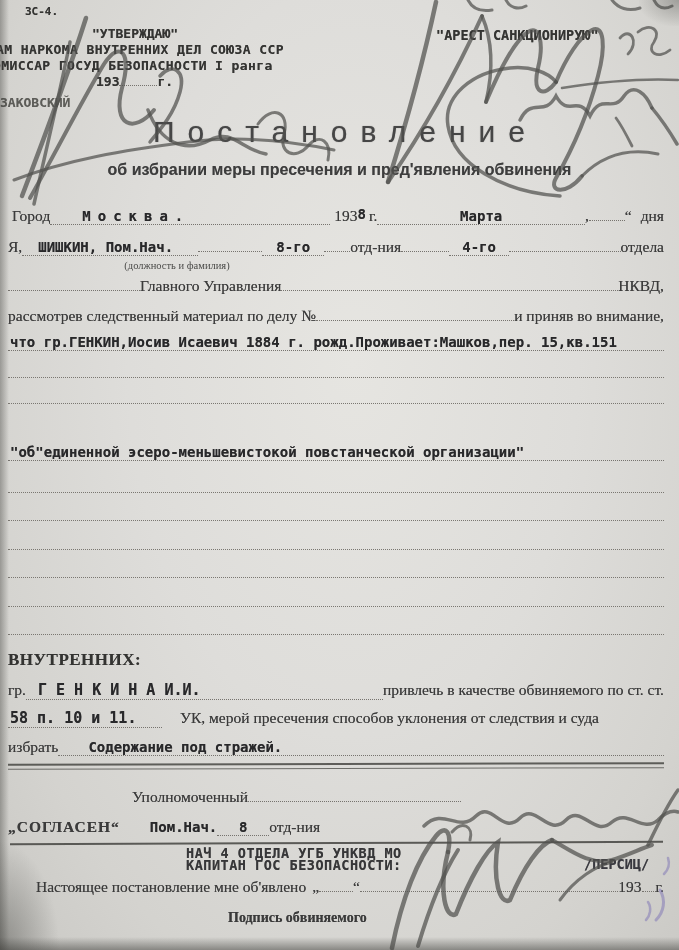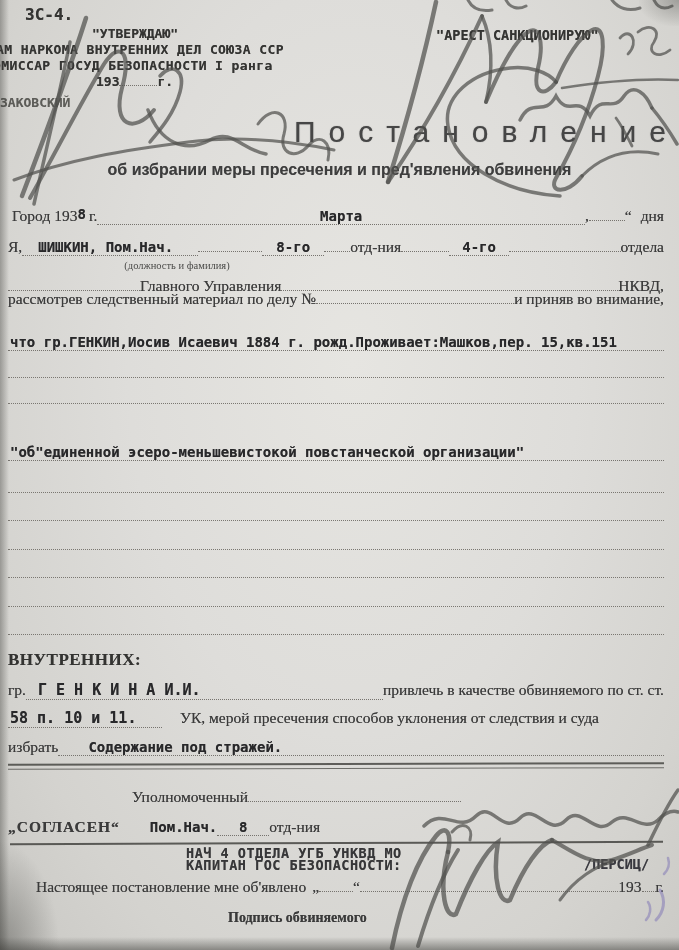--- a/index.html
+++ b/index.html
@@ -10,29 +10,29 @@
     white-space:nowrap;text-shadow:0 0 .5px rgba(59,59,59,.7);}
   .mono{font-family:"DejaVu Sans Mono",monospace;font-weight:700;color:#343432;
     white-space:nowrap;text-shadow:0 0 .5px rgba(52,52,50,.6);}
   .typed{font-family:"DejaVu Sans Mono",monospace;font-weight:700;font-size:14px;color:#28282a;
     white-space:nowrap;text-shadow:0 0 .6px rgba(40,40,42,.55);}
   .row{position:absolute;left:8px;right:15px;display:flex;align-items:baseline;}
   .lead{align-self:flex-end;margin-bottom:4px;border-bottom:1.4px dotted #76736e;height:2px;}
   .grow{flex:1 1 auto;}
   .fill{border-bottom:1.4px dotted #76736e;}
   .hr{position:absolute;left:8px;right:15px;border-top:1.4px dotted #7a7771;}
-  .doc-code{position:absolute;top:5px;left:25px;font-size:16px;}
+  .doc-code{position:absolute;top:5px;left:25px;font-size:11px;}
   .approve{position:absolute;top:26px;left:0;width:345px;font-size:13px;line-height:16px;}
   .a-label{margin-left:92px;}
   .a-l1{margin-left:-4px;letter-spacing:.4px;}
   .a-l2{margin-left:-7px;letter-spacing:.4px;}
   .a-date{margin-left:96px;display:flex;align-items:baseline;width:120px;}
   .a-name{margin-top:5px;color:rgba(72,72,68,.55);}
   .sanction{position:absolute;top:27px;left:436px;font-size:13.5px;}
-  .title{position:absolute;top:115px;left:12px;right:0;text-align:right;
+  .title{position:absolute;top:115px;left:12px;right:0;text-align:center;
     font-family:"Liberation Sans","DejaVu Sans",sans-serif;font-size:30px;letter-spacing:13px;
     color:#464646;text-shadow:0 0 1px rgba(60,60,60,.5);}
   .subtitle{position:absolute;top:161px;left:0;right:0;text-align:center;
     font-family:"Liberation Sans","DejaVu Sans",sans-serif;font-weight:700;font-size:16px;
     color:#3d3d3d;text-shadow:0 0 .6px rgba(60,60,60,.45);}
   .caption{position:absolute;top:260px;left:62px;width:230px;text-align:center;
     font-size:10.5px;color:#4a4a48;}
   .sp-wide{letter-spacing:7px;}
   .heading{position:absolute;top:650px;left:8px;font-weight:700;font-size:17px;color:#333331;
     letter-spacing:.5px;text-shadow:0 0 .5px rgba(50,50,48,.6);}
@@ -74,20 +74,21 @@
     <div class="a-name">ЗАКОВСКИЙ</div>
   </div>
 
   <div class="sanction mono">"АРЕСТ САНКЦИОНИРУЮ"</div>
 
   <div class="title">Постановление</div>
   <div class="subtitle">об избрании меры пресечения и пред'явления обвинения</div>
 
   <div class="row" style="top:207px">
     <span class="form" style="margin-left:4px">Город</span>
+    <span class="fill typed sp-wide" style="flex:0 0 248px;padding-left:32px">Москва.</span>
     <span class="form" style="margin-left:4px">193</span>
     <span class="typed" style="position:relative;top:-2px">8</span>
     <span class="form" style="margin-left:3px">г.</span>
     <span class="fill typed grow" style="text-align:center">Марта</span>
     <span class="form">,</span>
     <span class="lead" style="flex:0 0 36px"></span>
     <span class="form">“</span>
     <span class="form" style="margin-left:9px">дня</span>
   </div>
 
@@ -105,21 +106,21 @@
   </div>
   <div class="caption">(должность и фамилия)</div>
 
   <div class="row" style="top:277px">
     <span class="lead" style="flex:0 0 132px"></span>
     <span class="form">Главного Управления</span>
     <span class="lead grow"></span>
     <span class="form">НКВД,</span>
   </div>
 
-  <div class="row" style="top:290px">
+  <div class="row" style="top:307px">
     <span class="form">рассмотрев следственный материал по делу №</span>
     <span class="lead grow"></span>
     <span class="form">и приняв во внимание,</span>
   </div>
 
   <div class="row" style="top:334px">
     <span class="fill typed grow" style="padding-left:2px">что гр.ГЕНКИН,Иосив Исаевич 1884 г. рожд.Проживает:Машков,пер. 15,кв.151</span>
   </div>
 
   <div class="hr" style="top:377px"></div>

